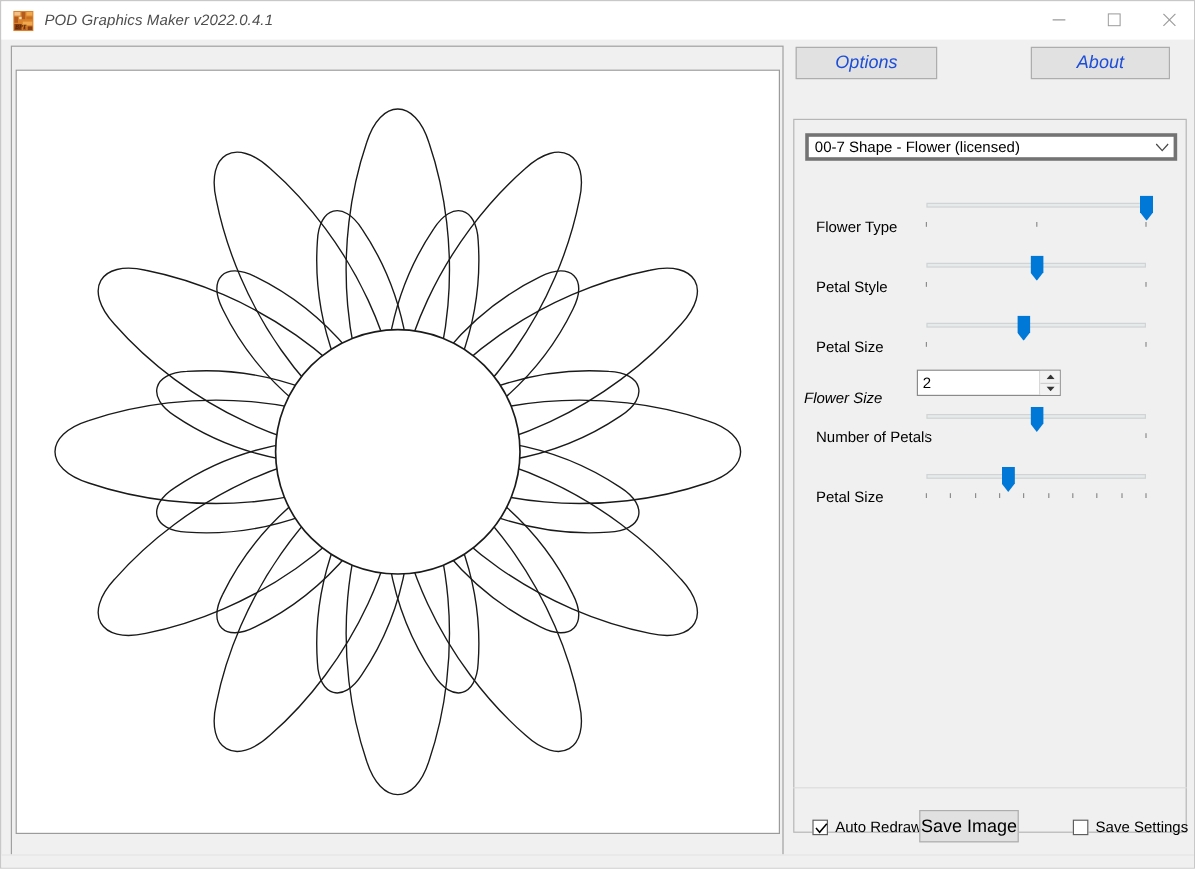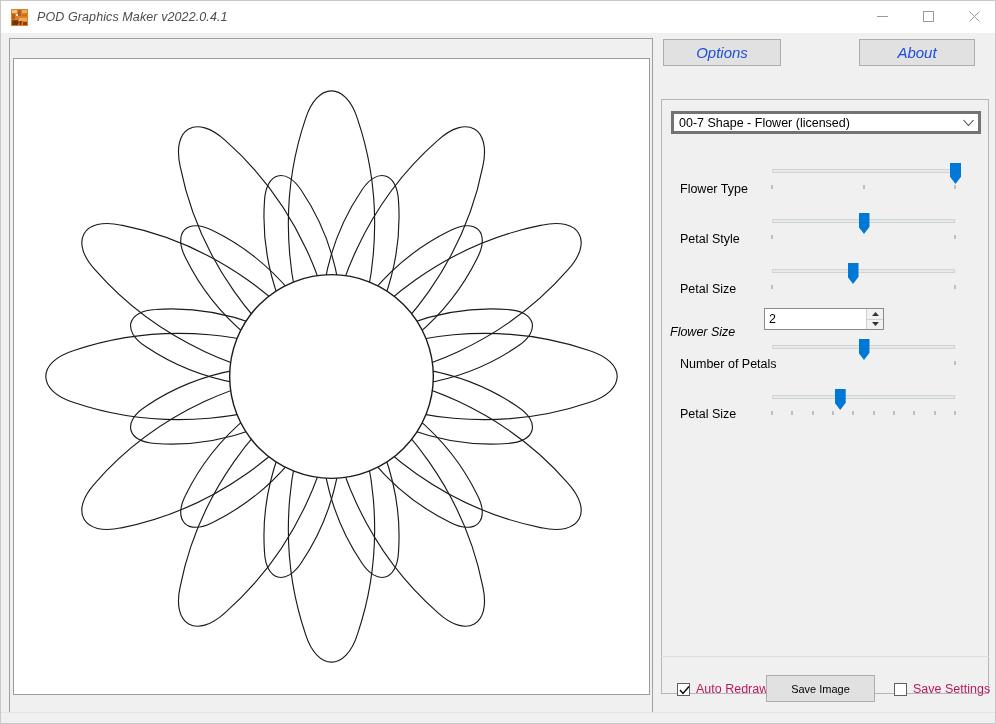--- a/index.html
+++ b/index.html
@@ -230,28 +230,28 @@
   }
   .chk .box {
     width: 13px; height: 13px;
     background: #fff;
     border: 1px solid #5f5f5f;
     margin-right: 6px;
     flex: 0 0 auto;
     position: relative;
   }
   .chk .box svg { position: absolute; left: 1px; top: 1px; }
-  .chk .lbl { font-size: 12.5px; color: #be185d; white-space: nowrap; }
+  .chk .lbl { font-size: 12.5px; color: #000000; white-space: nowrap; }
   #save-image-button {
     position: absolute;
     left: 105px; top: 11px;
-    width: 109px; height: 27px;
+    width: 83px; height: 27px;
     background: #e1e1e1;
     border: 1px solid #adadad;
-    font-size: 11px; color: #000;
+    font-size: 15px; color: #000;
     display: flex; align-items: center; justify-content: center;
     cursor: default;
   }
   #bottom-divider {
     position: absolute;
     left: 660px; top: 655px;
     width: 328px; height: 1px;
     background: #dcdcdc;
   }
   #statusline {

